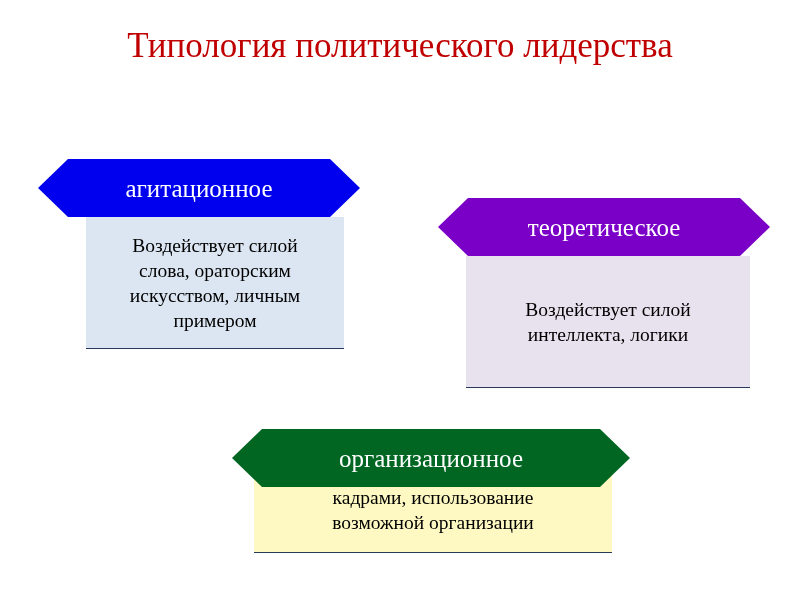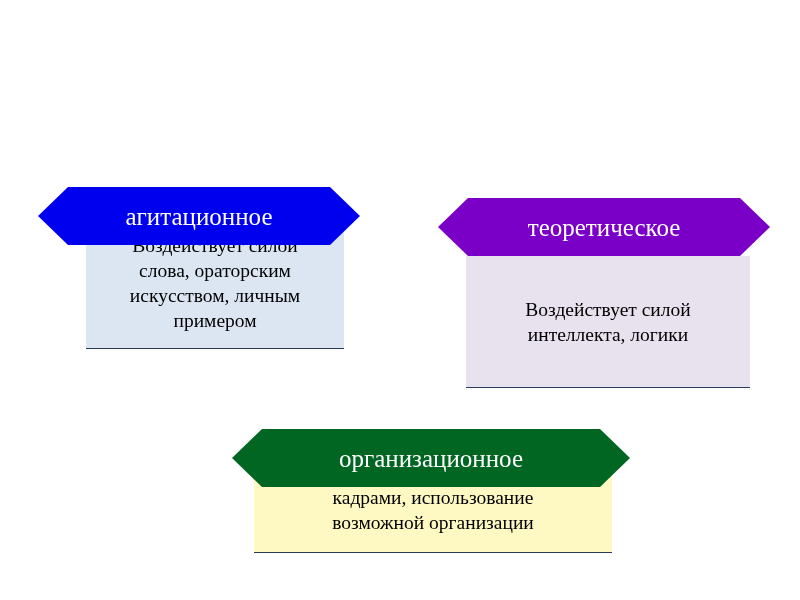--- a/index.html
+++ b/index.html
@@ -82,23 +82,24 @@
   .body-box .body-text {
     width: 100%;
     white-space: pre-line;
   }
 </style>
 </head>
 <body>
 
 <div id="slide">
 
+  <div id="title">Типология политического лидерства</div>
 
   <div class="node" style="left:38px; top:159px; width:322px; height:190px;">
-    <div class="banner" style="position:absolute; left:0; top:0; width:322px; height:58px;margin-top:28px;">
+    <div class="banner" style="position:absolute; left:0; top:0; width:322px; height:58px;">
       <svg viewBox="0 0 322 58" preserveAspectRatio="none">
         <polygon points="0,29 30,0 292,0 322,29 292,58 30,58" fill="#0000ee"></polygon>
       </svg>
       <span class="banner-label">агитационное</span>
     </div>
     <div class="body-box" style="left:48px; top:58px; width:258px; height:132px; background:#dce6f2;">
       <span class="body-text">Воздействует силой
 слова, ораторским
 искусством, личным
 примером</span>

